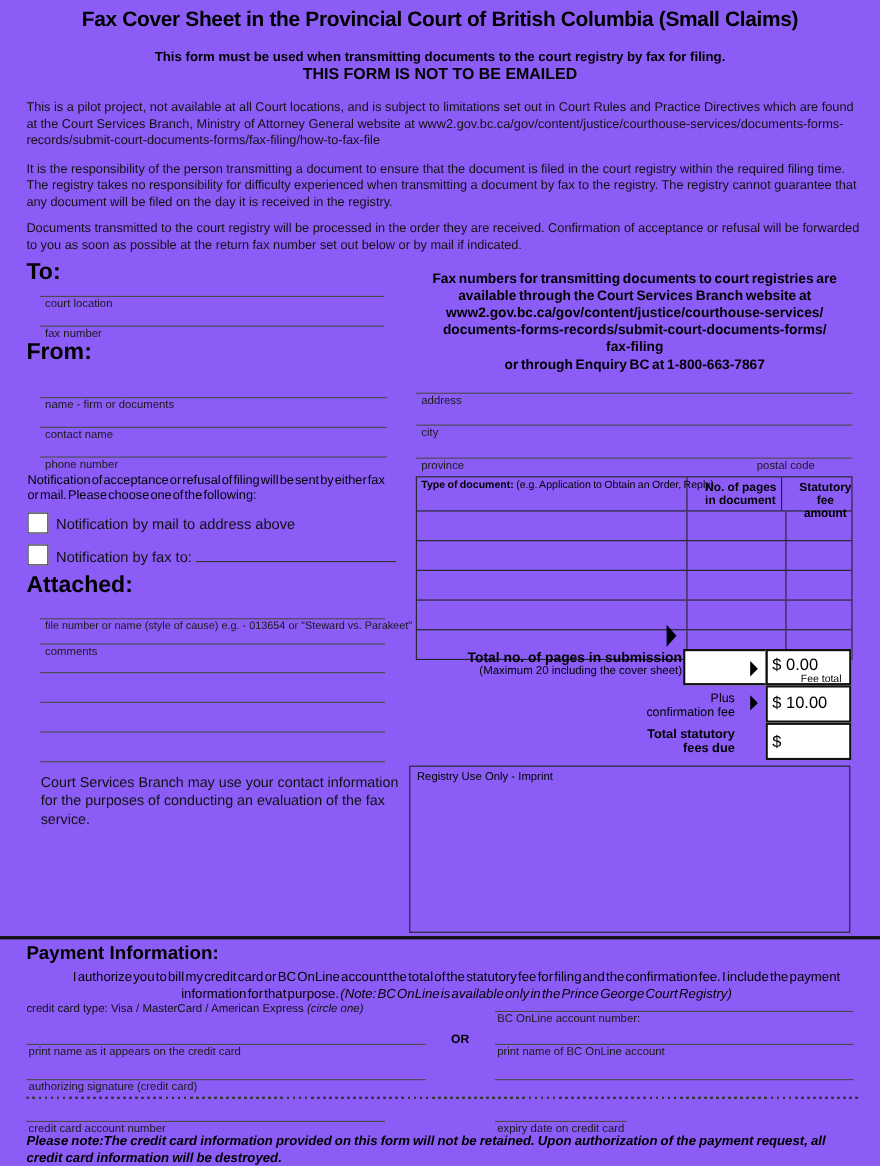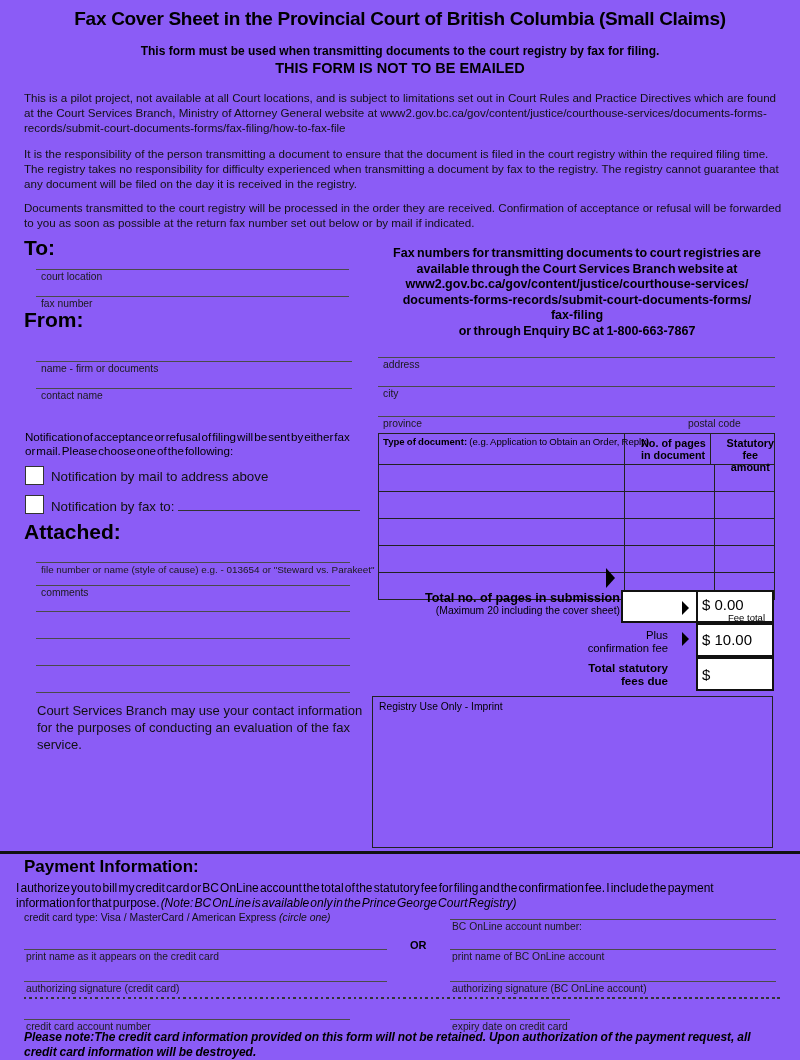--- a/index.html
+++ b/index.html
@@ -75,20 +75,24 @@
 
   <div class="abs h-big" style="left:24px;top:308px;">From:</div>
   <div class="abs fld" style="left:36px;top:345px;width:316px;">
     <div class="ln"></div>
     <div class="lb">name - firm or documents</div>
   </div>
   <div class="abs fld" style="left:36px;top:372px;width:316px;">
     <div class="ln"></div>
     <div class="lb">contact name</div>
   </div>
+  <div class="abs fld" style="left:36px;top:399px;width:316px;">
+    <div class="ln"></div>
+    <div class="lb">phone number</div>
+  </div>
 
   <div class="abs faxinfo">
     <div>Fax numbers for transmitting documents to court registries are</div>
     <div>available through the Court Services Branch website at</div>
     <div>www2.gov.bc.ca/gov/content/justice/courthouse-services/</div>
     <div>documents-forms-records/submit-court-documents-forms/</div>
     <div>fax-filing</div>
     <div>or through Enquiry BC at 1-800-663-7867</div>
   </div>
 
@@ -191,21 +195,21 @@
     <div class="fee-val" style="padding-top:7px;">$</div>
   </div>
 
   <div class="abs regbox">
     <div class="reglbl">Registry Use Only - Imprint</div>
   </div>
 
   <div class="abs thickrule"></div>
 
   <div class="abs h-pay" style="left:24px;top:857px;">Payment Information:</div>
-  <div class="abs tight" style="left:16px;top:881px;width:758px;font-size:12px;line-height:15px;">
+  <div class="abs tight" style="left:36px;top:881px;width:758px;font-size:12px;line-height:15px;text-align:center;">
     <span>I authorize you to bill my credit card or BC OnLine account the total of the statutory fee for filing and the confirmation fee. I include the payment information for that purpose. </span><span class="i">(Note:  BC OnLine is available only in the Prince George Court Registry)</span>
   </div>
 
   <div class="abs paylbl" style="left:24px;top:912px;">
     <span>credit card type: Visa / MasterCard / American Express </span><span class="i">(circle one)</span>
   </div>
   <div class="abs fld" style="left:450px;top:903px;width:326px;">
     <div class="ln"></div>
     <div class="lb" style="padding-left:2px;">BC OnLine account number:</div>
   </div>
@@ -220,21 +224,20 @@
     <div class="ln"></div>
     <div class="lb" style="padding-left:2px;">print name of BC OnLine account</div>
   </div>
 
   <div class="abs fld" style="left:24px;top:965px;width:363px;">
     <div class="ln"></div>
     <div class="lb" style="padding-left:2px;">authorizing signature (credit card)</div>
   </div>
   <div class="abs fld" style="left:450px;top:965px;width:326px;">
     <div class="ln"></div>
-    <div class="lb" style="padding-left:2px;">authorizing signature (BC OnLine account)</div>
   </div>
 
   <div class="abs dotted"></div>
 
   <div class="abs fld" style="left:24px;top:1003px;width:326px;">
     <div class="ln"></div>
     <div class="lb" style="padding-left:2px;">credit card account number</div>
   </div>
   <div class="abs fld" style="left:450px;top:1003px;width:120px;">
     <div class="ln"></div>

